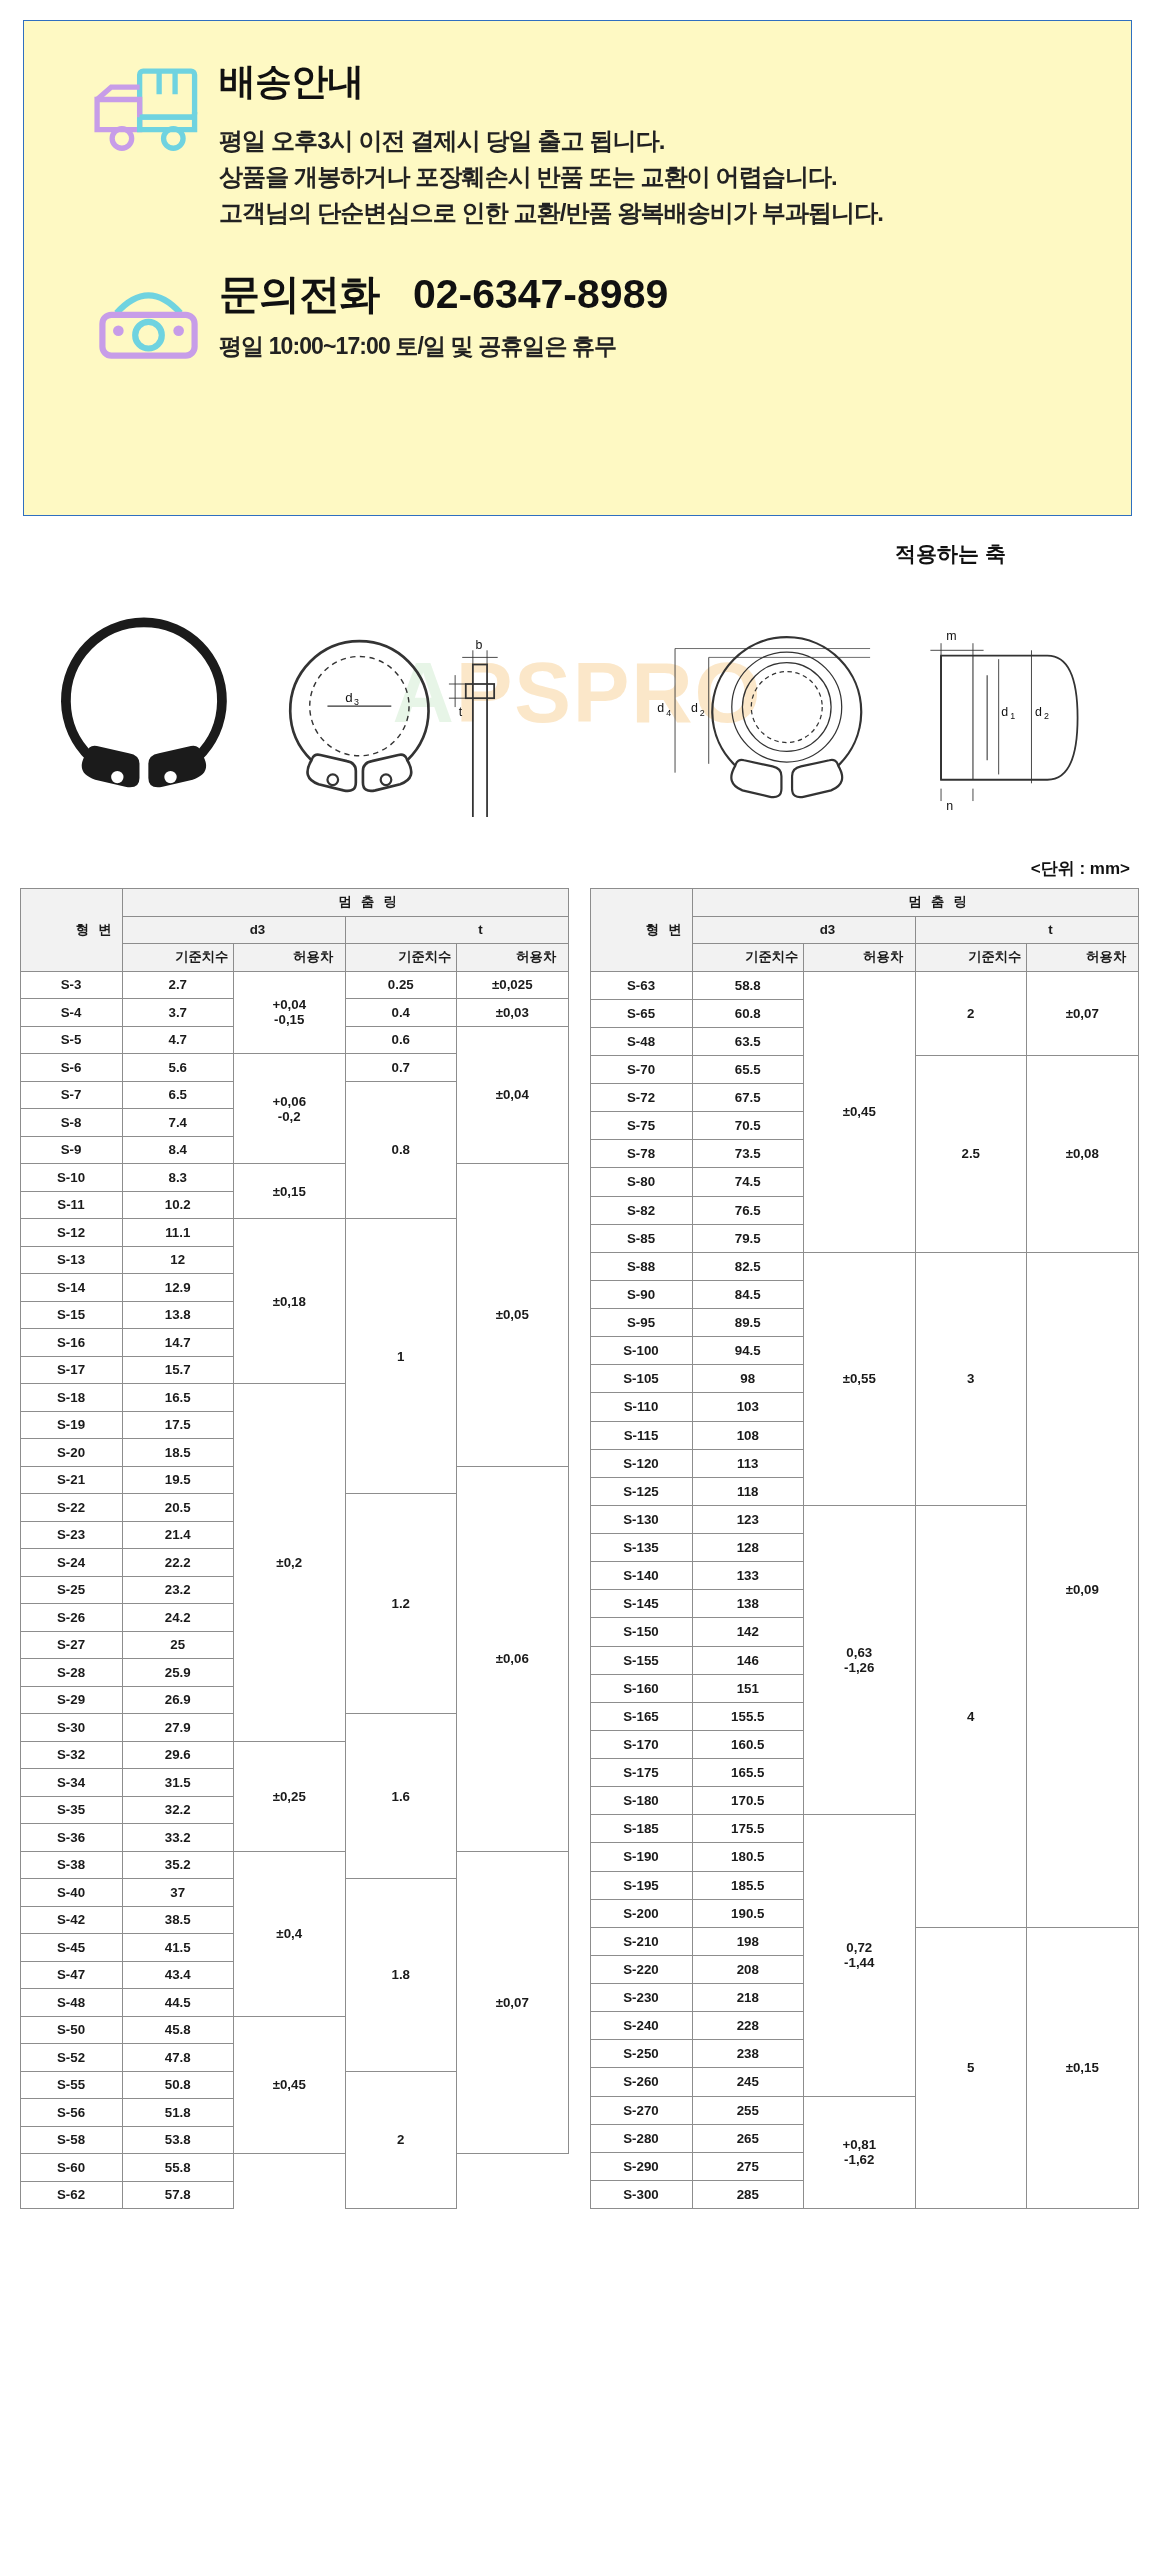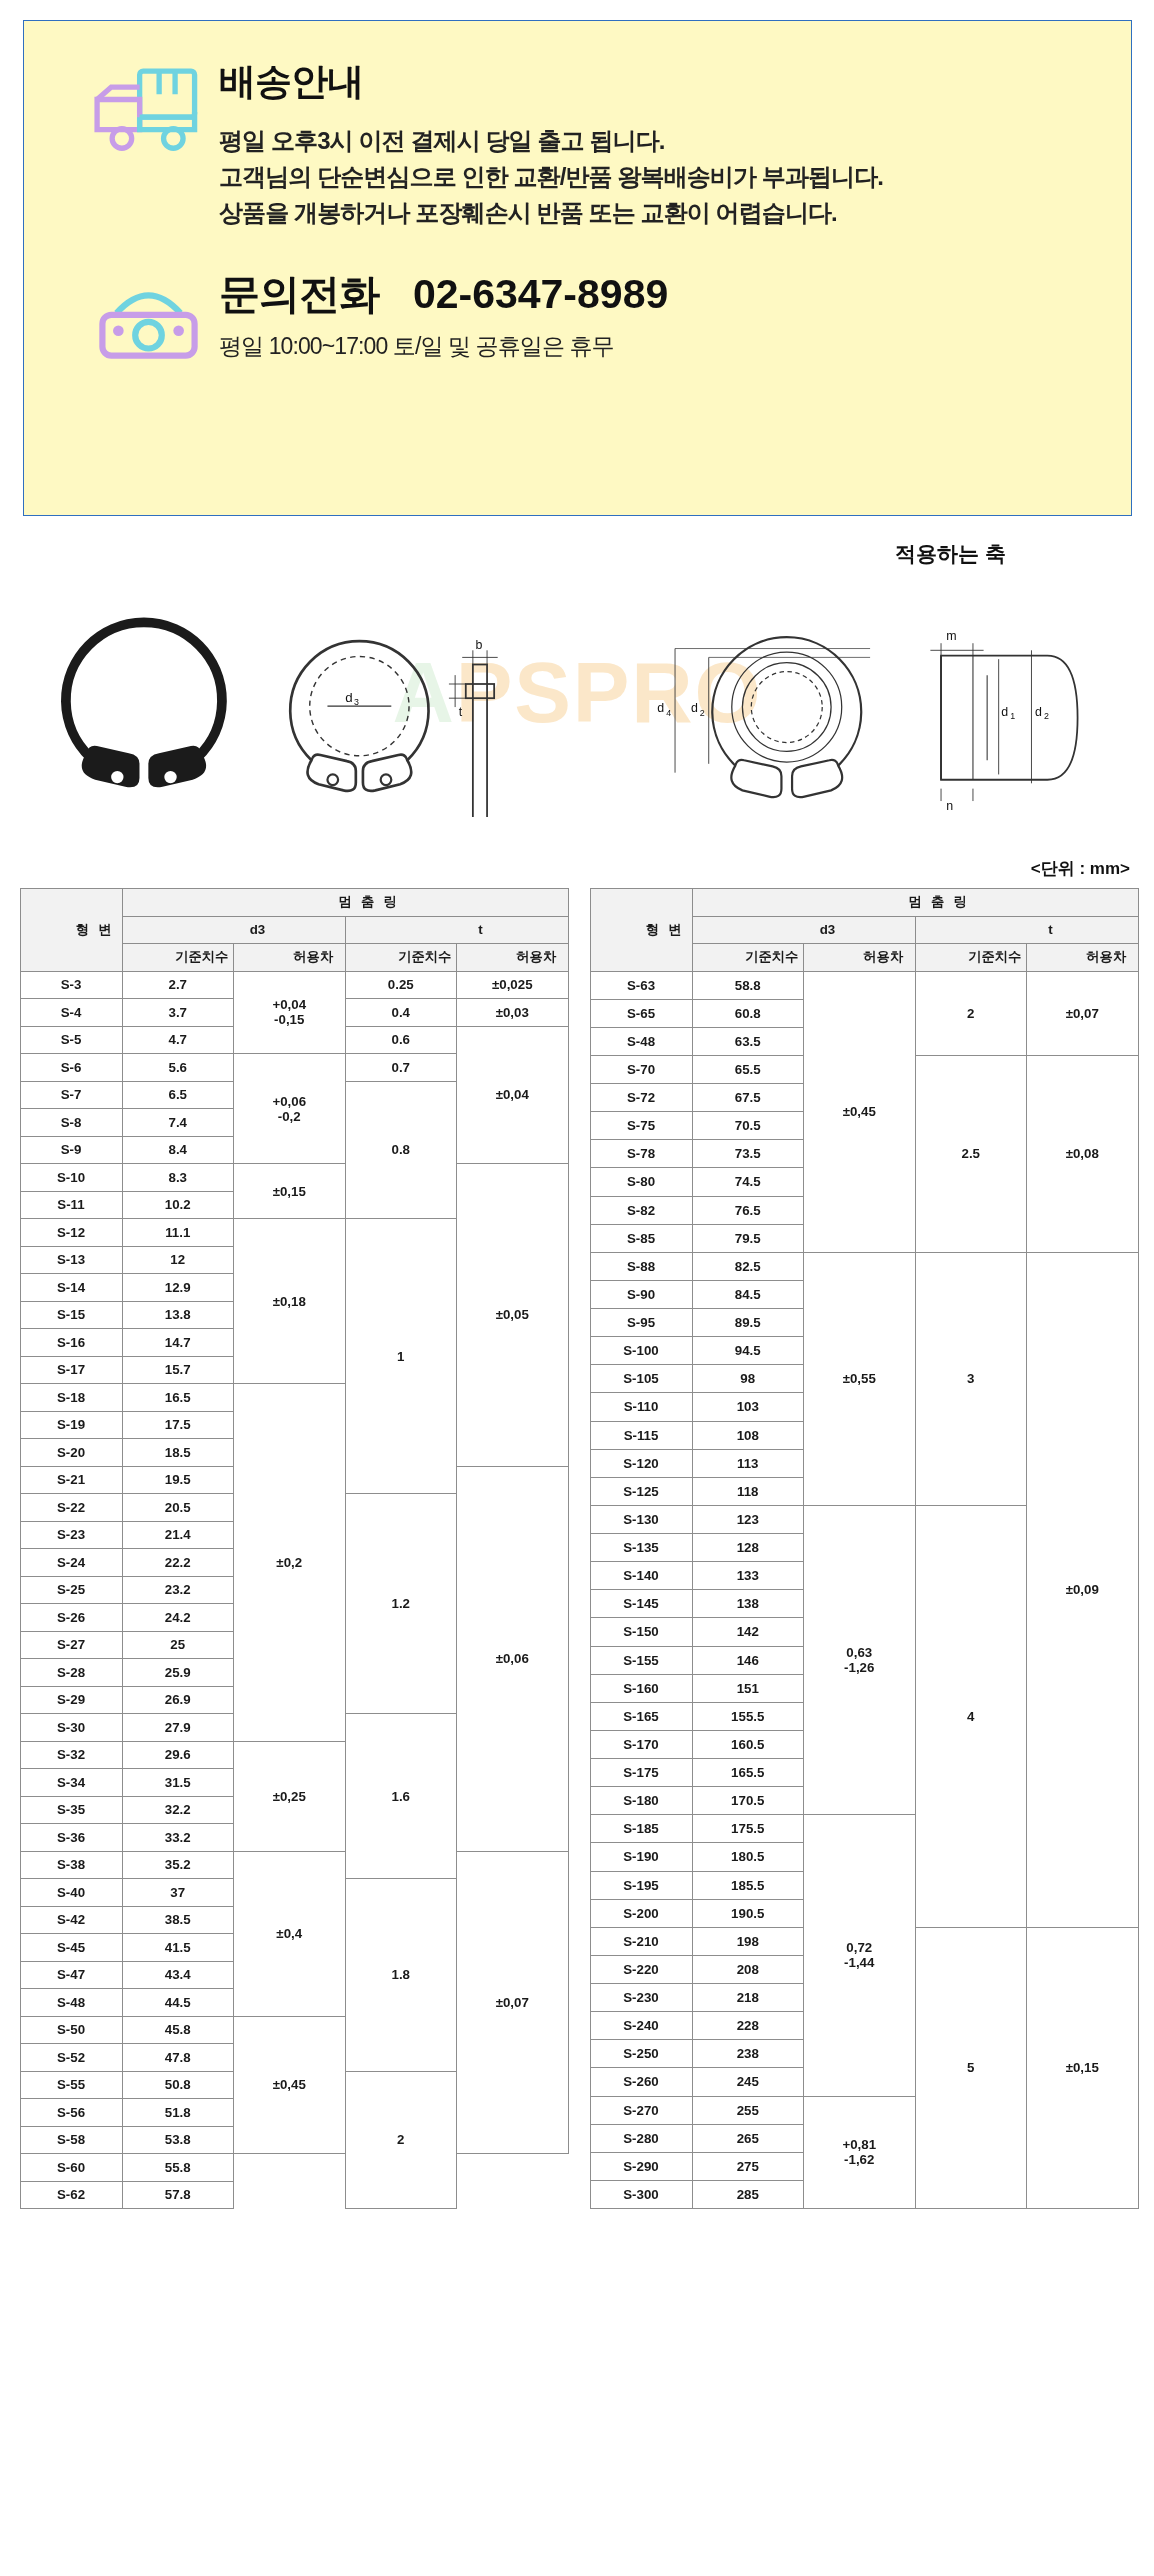--- a/index.html
+++ b/index.html
@@ -29,21 +29,21 @@
     margin:0 0 16px 0;
   }
   .notice-line{
     font-size:24px; font-weight:bold; color:#222; letter-spacing:-0.9px;
     line-height:1.5; margin:0;
   }
   .tel-title{
     font-size:41px; font-weight:bold; color:#111; letter-spacing:-0.9px; margin:0 0 9px 0;
   }
   .tel-title .num{ letter-spacing:0px; }
-  .tel-sub{ font-size:23px; font-weight:normal; color:#222; letter-spacing:-0.9px; }
+  .tel-sub{ font-size:23px; font-weight:bold; color:#222; letter-spacing:-0.9px; }
 
   
   .diagram{
     position:absolute; left:0; top:533px; width:1155px; height:320px;
   }
   .watermark{
     position:absolute; left:0; top:0; width:100%; height:100%;
     display:flex; align-items:center; justify-content:center;
     pointer-events:none;
   }
@@ -119,22 +119,22 @@
           <path d="M8 42 l16 -14 h32" fill="none" stroke="#c79de8" stroke-width="6"></path>
           <path d="M118 62 h-62" stroke="#6fd3e0" stroke-width="6" fill="none"></path>
           <path d="M56 62 v14 h62 v-20" fill="none" stroke="#6fd3e0" stroke-width="6"></path>
           <circle cx="36" cy="86" r="11" fill="none" stroke="#c79de8" stroke-width="6"></circle>
           <circle cx="94" cy="86" r="11" fill="none" stroke="#6fd3e0" stroke-width="6"></circle>
         </svg>
       </div>
       <div class="notice-text">
         <div class="notice-title">배송안내</div>
         <div class="notice-line">평일 오후3시 이전 결제시 당일 출고 됩니다.</div>
+        <div class="notice-line">상품을 개봉하거나 포장훼손시 반품 또는 교환이 어렵습니다.</div>
         <div class="notice-line">고객님의 단순변심으로 인한 교환/반품 왕복배송비가 부과됩니다.</div>
-        <div class="notice-line">상품을 개봉하거나 포장훼손시 반품 또는 교환이 어렵습니다.</div>
       </div>
     </div>
 
     <div class="notice-row tel-row">
       <div class="icon-wrap">
         <svg width="117" height="98" viewBox="0 0 132 110" aria-hidden="true">
           <path d="M30 46 q36 -40 72 0" fill="none" stroke="#6fd3e0" stroke-width="7"></path>
           <rect x="14" y="48" width="104" height="46" rx="10" fill="none" stroke="#c79de8" stroke-width="7"></rect>
           <circle cx="66" cy="71" r="15" fill="none" stroke="#6fd3e0" stroke-width="7"></circle>
           <circle cx="32" cy="66" r="6" fill="#c79de8"></circle>

